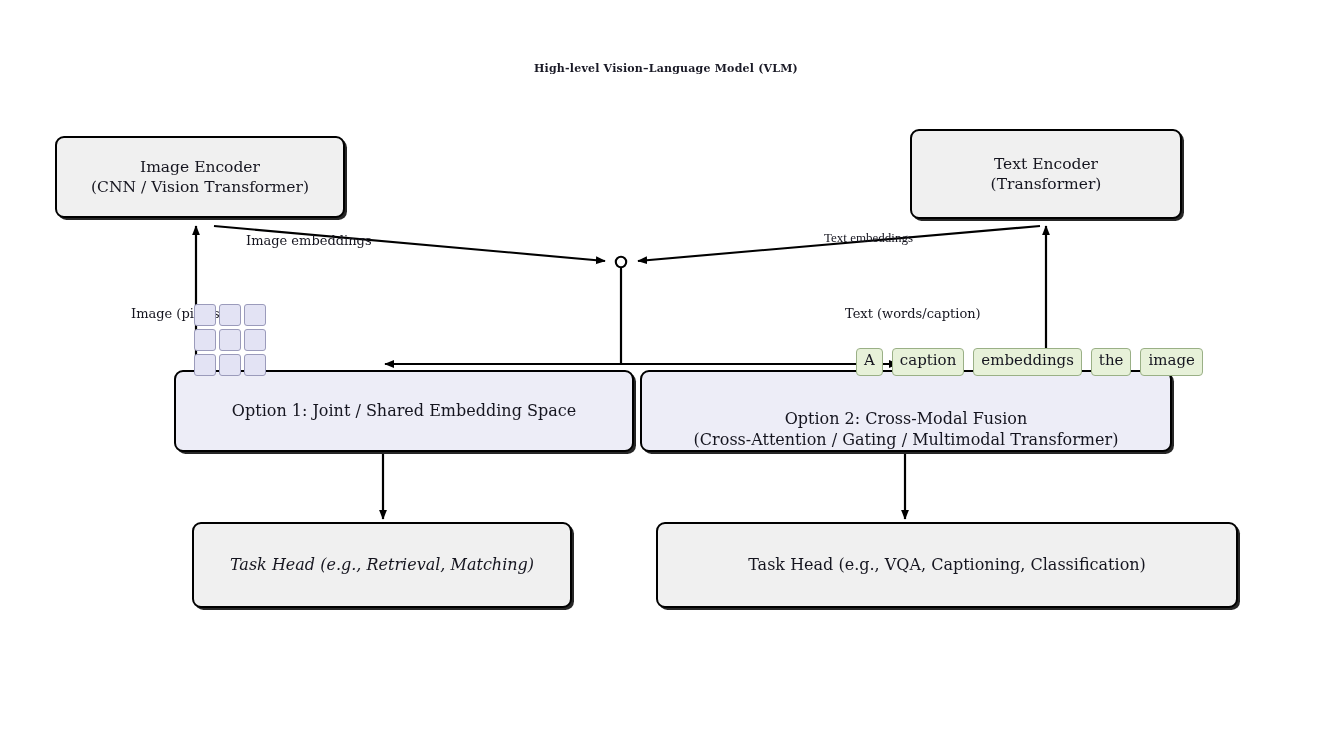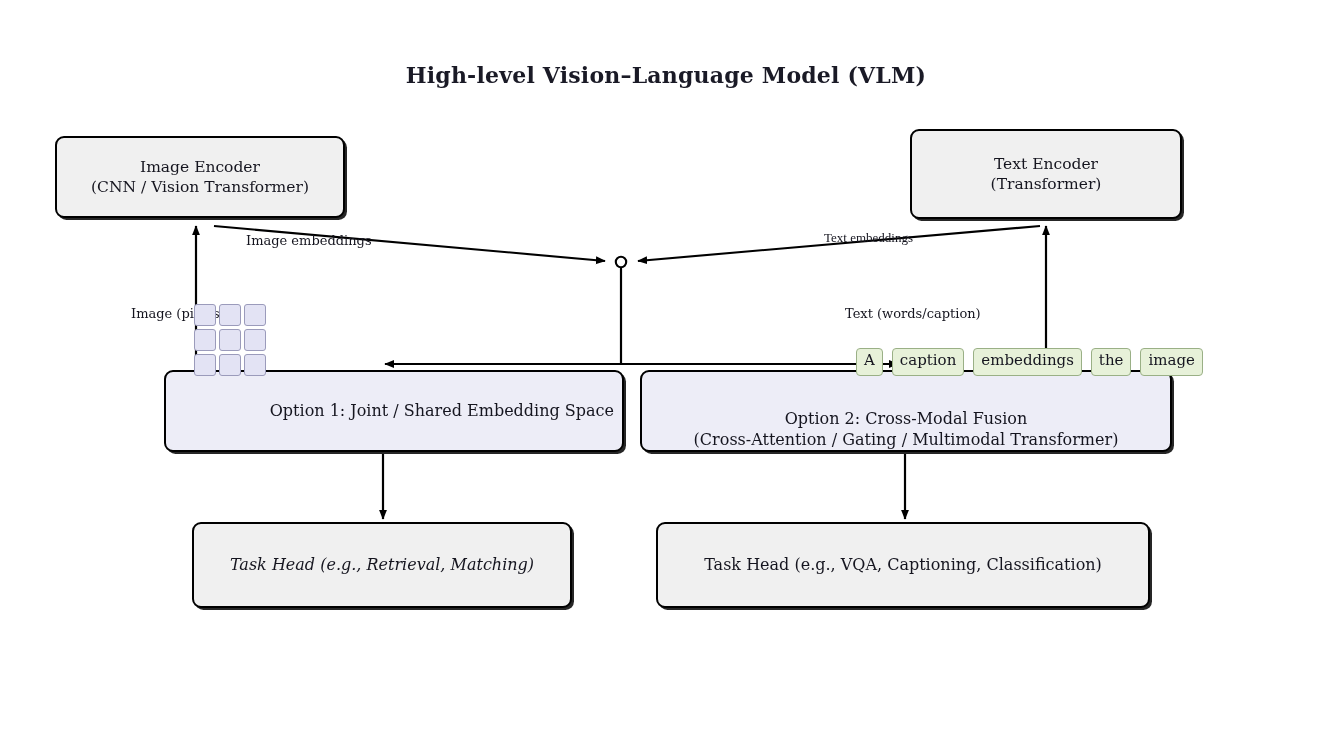--- a/index.html
+++ b/index.html
@@ -22,21 +22,21 @@
     width: 1332px; height: 732px;
     pointer-events: none;
   }
 
   .title {
     position: absolute;
     left: 0; top: 62px;
     width: 1332px;
     text-align: center;
     font-weight: bold;
-    font-size: 22px;
+    font-size: 11px;
     color: #1a1a26;
     letter-spacing: .2px;
   }
 
   .node {
     position: absolute;
     display: flex;
     align-items: center;
     justify-content: center;
     text-align: center;
@@ -48,24 +48,24 @@
     box-shadow: 2.5px 2.5px 0 -0.5px rgba(0,0,0,0.85);
   }
   .node .lines { width: 100%; padding: 0 8px; }
   .node .l2 { display: block; }
 
   .fill-gray { background: #f0f0f0; }
   .fill-lav  { background: #ededf7; }
 
   #imageEncoder { left: 55px;  top: 136px; width: 290px; height: 82px; }
   #textEncoder  { left: 910px; top: 129px; width: 272px; height: 90px; }
-  #option1      { left: 164px; top: 370px; width: 460px; height: 82px; font-size: 16px; text-align: right; }
+  #option1      { left: 174px; top: 370px; width: 460px; height: 82px; font-size: 16px; }
   #option2      { left: 640px; top: 370px; width: 532px; height: 82px; font-size: 16px; align-items: flex-end; }
   #taskHead1    { left: 192px; top: 522px; width: 380px; height: 86px; font-size: 16px; font-style: italic; }
-  #taskHead2    { left: 656px; top: 522px; width: 494px; height: 86px; font-size: 16px; }
+  #taskHead2    { left: 656px; top: 522px; width: 582px; height: 86px; font-size: 16px; }
 
   .edge-label {
     position: absolute;
     font-size: 13px;
     color: #15151f;
     white-space: nowrap;
   }
   #lblImageEmb { left: 246px; top: 233px; }
   #lblTextEmb  { left: 824px; top: 230px; font-family: Liberation Serif, serif; }
   #lblImagePix { left: 131px; top: 306px; }

